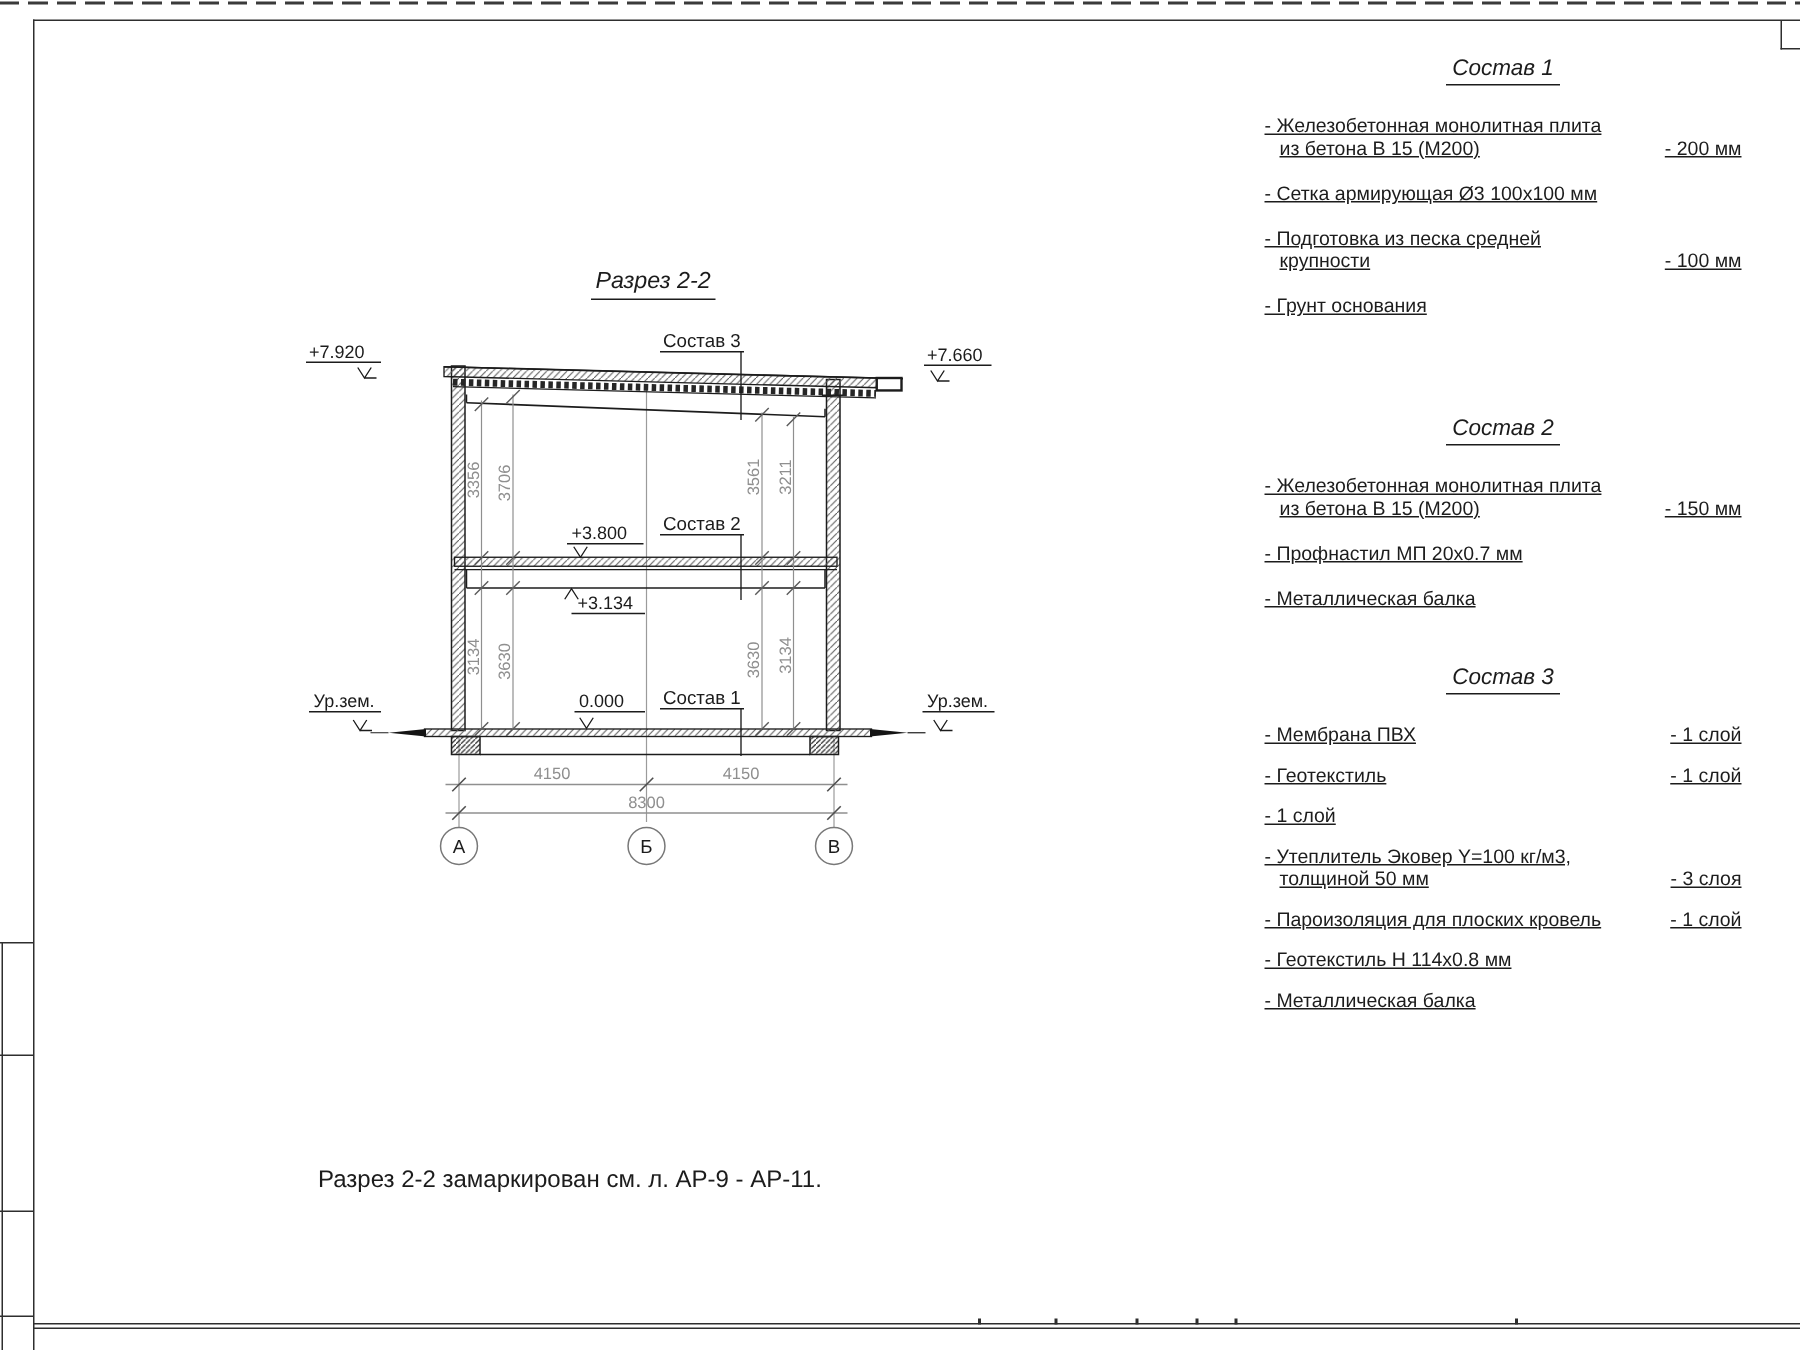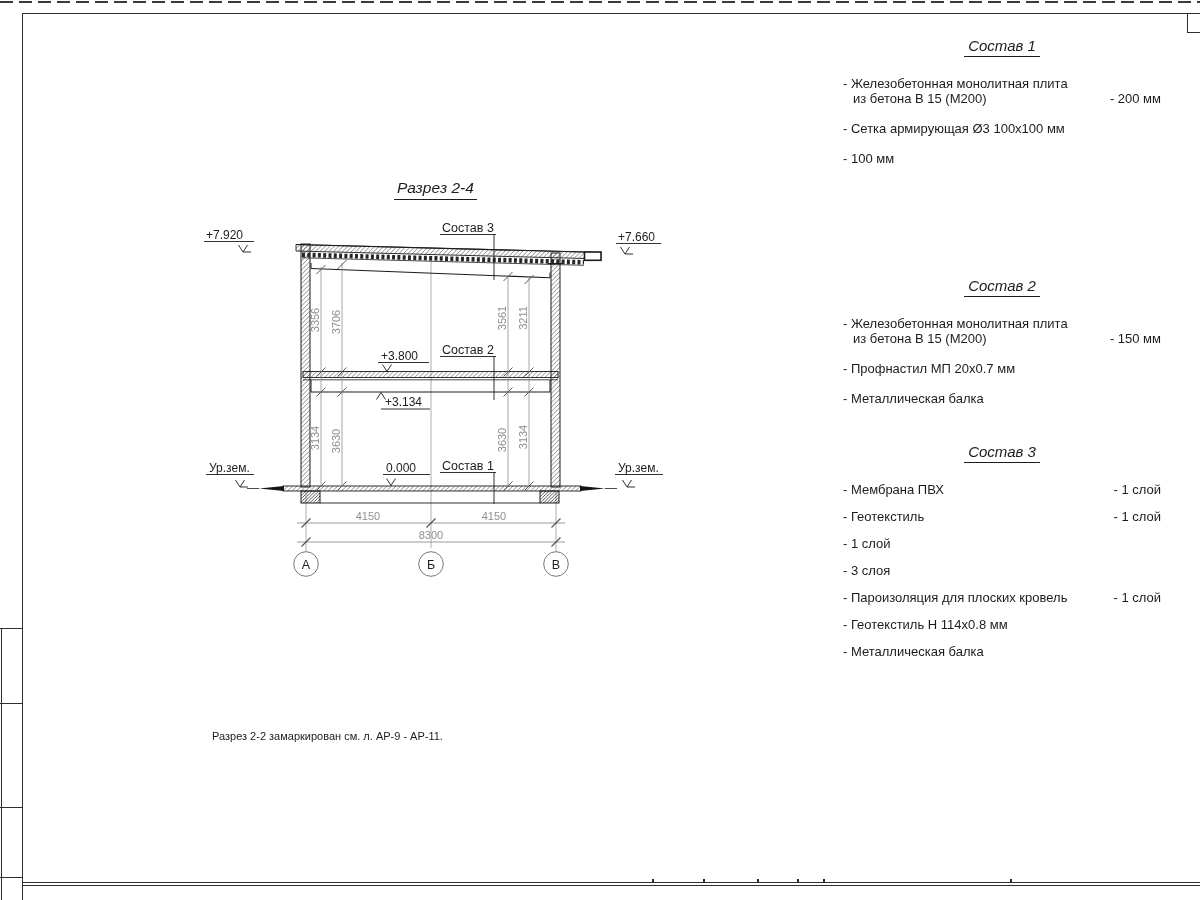--- a/index.html
+++ b/index.html
@@ -17,25 +17,25 @@
   #margin-v{left:0.5px;top:628px;width:1.3px;height:272px;background:#2e2e2e;}
   .tb-line{left:22px;width:1178px;height:1.1px;background:#2e2e2e;}
   .tb-tick{width:1.6px;height:4px;background:#2e2e2e;top:879px;}
   
   #dwg-title{left:394px;top:179px;font-size:15.5px;font-style:italic;
     border-bottom:1px solid #1c1c1c;padding:0 3px 2px 3px;}
   
   .comp-block{left:843px;width:318px;font-size:13px;line-height:15px;}
   .comp-title{font-size:15px;font-style:italic;text-align:center;margin-bottom:23px;}
   .comp-title span{border-bottom:1px solid #1c1c1c;padding:0 4px 2px 4px;}
-  .comp-item{display:flex;justify-content:space-between;align-items:flex-end;margin-bottom:15px;}
+  .comp-item{display:flex;justify-content:space-between;align-items:flex-end;margin-bottom:15px;text-decoration:underline;}
   .tight .comp-item{margin-bottom:12px;justify-content:space-between;}
   .ci-name{max-width:222px;padding-left:10px;text-indent:-10px;}
   .ci-qty{white-space:nowrap;}
-  #note{left:212px;top:730px;font-size:11px;}
+  #note{left:212px;top:778px;font-size:16px;}
   svg{position:absolute;}
   svg text{font-family:"Liberation Sans",sans-serif;}
 </style>
 </head>
 <body>
 
 <div id="sheet">
 
   <div class="abs" id="top-dashed"></div>
   <div class="abs" id="inner-frame"></div>
@@ -47,21 +47,21 @@
   <div class="abs margin-h" style="top:877px"></div>
   <div class="abs tb-line" style="top:882px"></div>
   <div class="abs tb-line" style="top:885px"></div>
   <div class="abs tb-tick" style="left:652px"></div>
   <div class="abs tb-tick" style="left:703px"></div>
   <div class="abs tb-tick" style="left:757px"></div>
   <div class="abs tb-tick" style="left:797px"></div>
   <div class="abs tb-tick" style="left:823px"></div>
   <div class="abs tb-tick" style="left:1010px"></div>
 
-  <div class="abs" id="dwg-title">Разрез 2-4</div>
+  <div class="abs" id="dwg-title">Разрез 2-2</div>
 
   <svg style="left:185px;top:165px" width="500" height="415" viewBox="185 165 500 415">
     <defs>
       <pattern id="h1" width="4.5" height="4.5" patternUnits="userSpaceOnUse">
         <path d="M0,4.5 L4.5,0" stroke="#606060" stroke-width="0.75"></path>
       </pattern>
       <pattern id="h2" width="3.2" height="3.2" patternUnits="userSpaceOnUse">
         <path d="M0,3.2 L3.2,0" stroke="#2f2f2f" stroke-width="0.8"></path>
       </pattern>
     </defs>
@@ -218,21 +218,26 @@
     <div class="comp-title"><span>Состав 1</span></div>
     <div class="comp-item">
         <span class="ci-name">- Железобетонная  монолитная плита из бетона В 15 (М200)</span>
         <span class="ci-qty">- 200 мм</span>
       </div>
     <div class="comp-item">
         <span class="ci-name">- Сетка армирующая Ø3 100х100 мм</span>
         <span class="ci-qty"></span>
       </div>
     <div class="comp-item">
+        <span class="ci-name">- Подготовка из песка средней крупности</span>
         <span class="ci-qty">- 100 мм</span>
+      </div>
+    <div class="comp-item">
+        <span class="ci-name">- Грунт основания</span>
+        <span class="ci-qty"></span>
       </div>
   </div>
 
   <div class="abs comp-block" style="top:278px">
     <div class="comp-title"><span>Состав 2</span></div>
     <div class="comp-item">
         <span class="ci-name">- Железобетонная  монолитная плита из бетона В 15 (М200)</span>
         <span class="ci-qty">- 150 мм</span>
       </div>
     <div class="comp-item">
@@ -252,20 +257,21 @@
         <span class="ci-qty">- 1 слой</span>
       </div>
     <div class="comp-item">
         <span class="ci-name">- Геотекстиль</span>
         <span class="ci-qty">- 1 слой</span>
       </div>
     <div class="comp-item">
         <span class="ci-qty">- 1 слой</span>
       </div>
     <div class="comp-item">
+        <span class="ci-name">- Утеплитель Эковер Y=100 кг/м3, толщиной 50 мм</span>
         <span class="ci-qty">- 3 слоя</span>
       </div>
     <div class="comp-item">
         <span class="ci-name">- Пароизоляция для плоских кровель</span>
         <span class="ci-qty">- 1 слой</span>
       </div>
     <div class="comp-item">
         <span class="ci-name">- Геотекстиль Н 114х0.8 мм</span>
         <span class="ci-qty"></span>
       </div>

